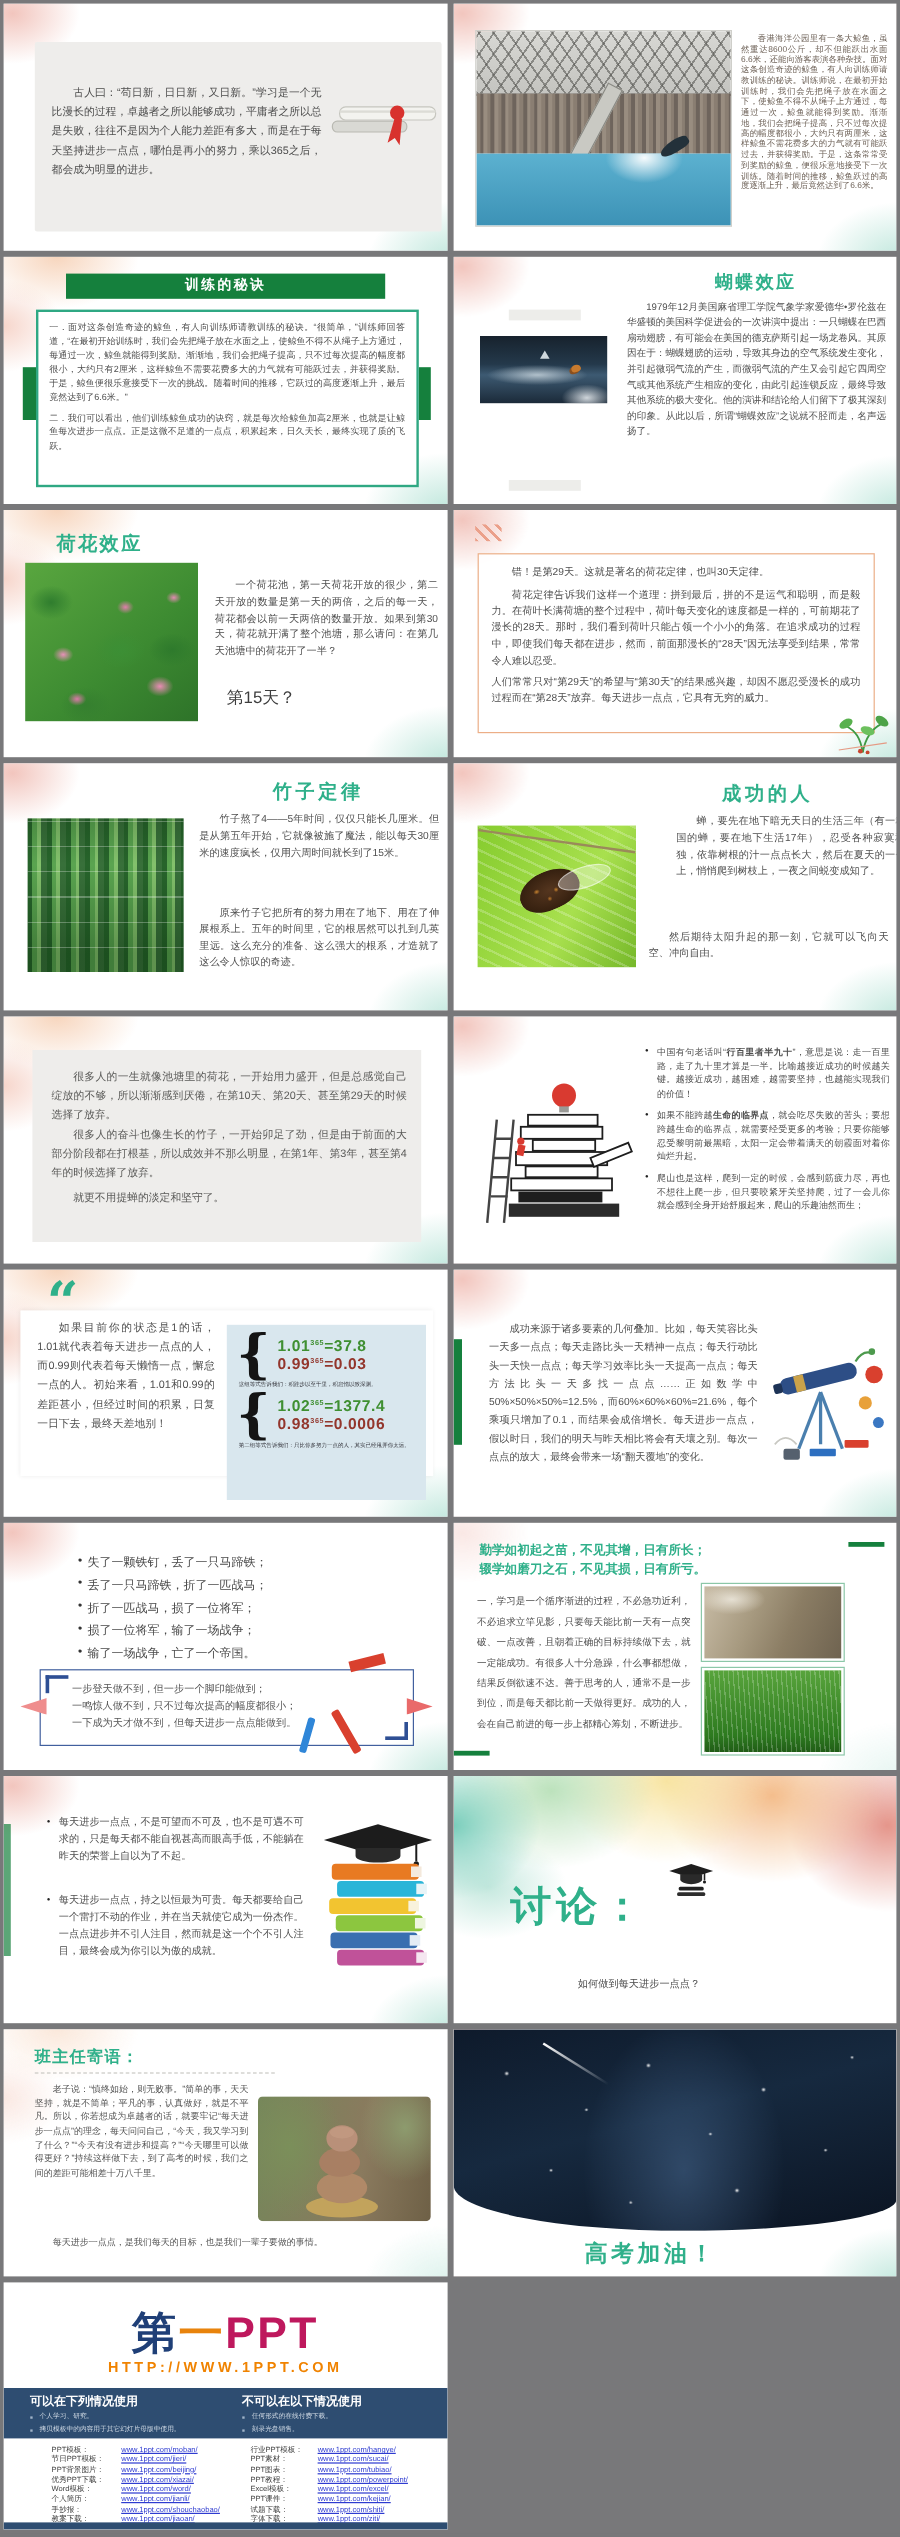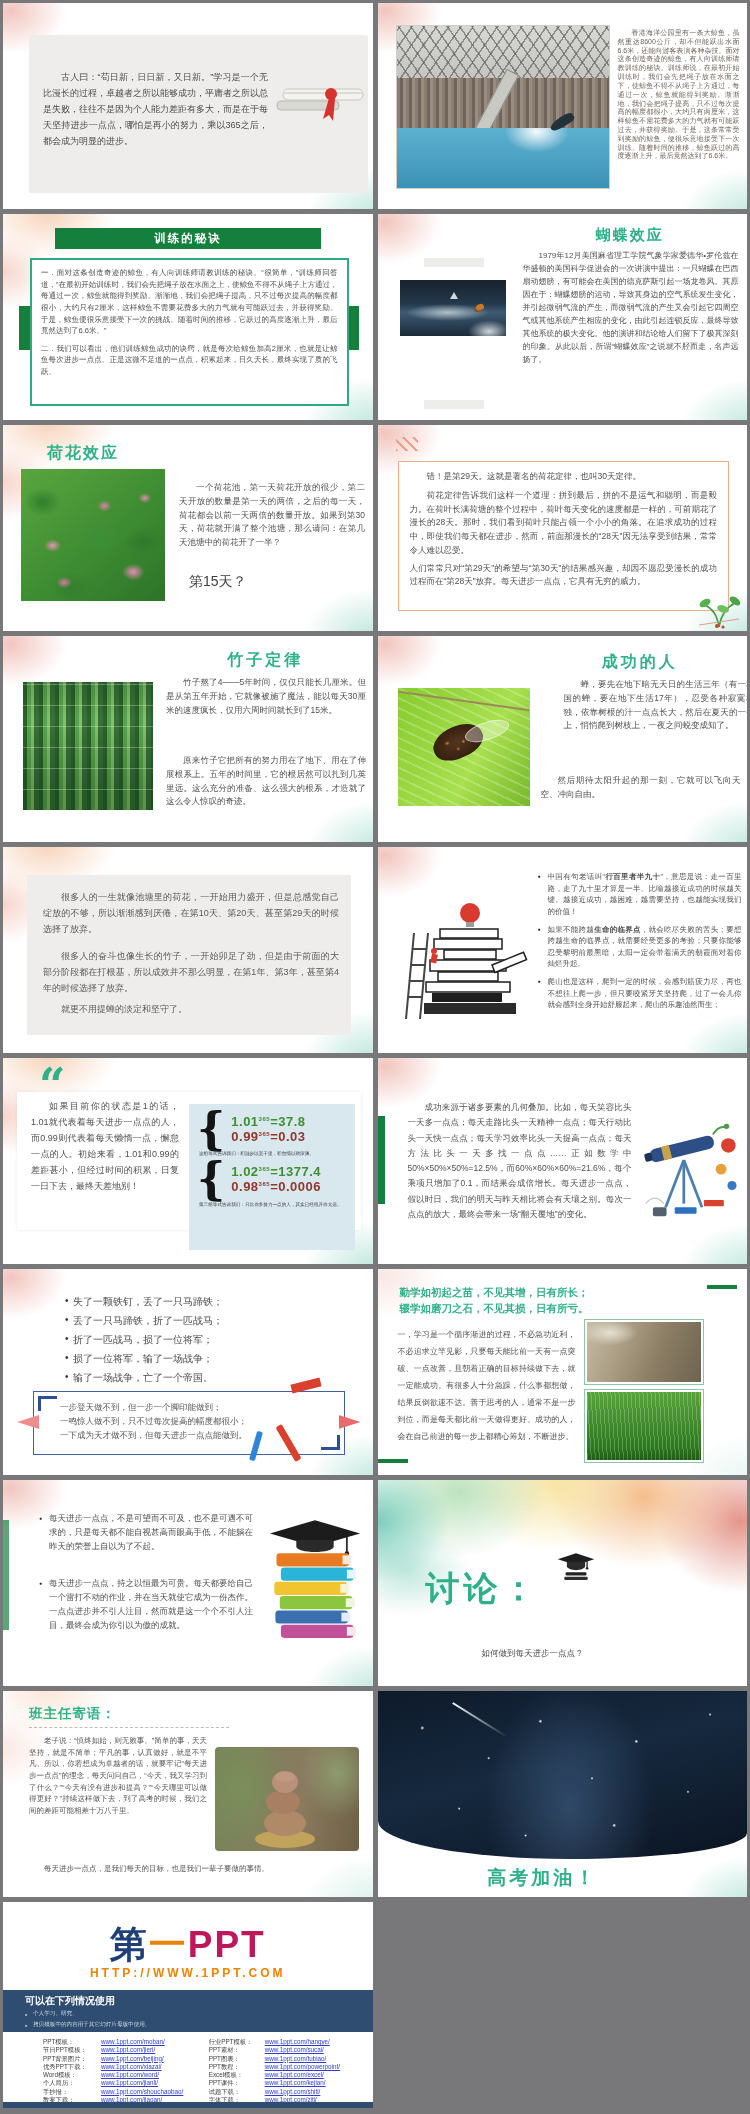--- a/index.html
+++ b/index.html
@@ -181,21 +181,21 @@
     </div>
     <div class="abs p85 j ind" style="left:163px;top:42px;width:200px;margin-left:23px;">蝉，要先在地下暗无天日的生活三年（有一种美国的蝉，要在地下生活17年），忍受各种寂寞和孤独，依靠树根的汁一点点长大，然后在夏天的一个晚上，悄悄爬到树枝上，一夜之间蜕变成知了。</div>
     <div class="abs p85 j ind" style="left:163px;top:138px;width:200px;">然后期待太阳升起的那一刻，它就可以飞向天空、冲向自由。</div>
   </section>
 
   <section class="slide">
     <div class="wc wcB"></div>
     <div class="abs panel" style="left:24px;top:28px;right:22px;bottom:18px;"></div>
     <div class="abs" style="left:40px;top:42px;width:296px;color:#5a5a58;">
       <div class="p9 j ind">很多人的一生就像池塘里的荷花，一开始用力盛开，但是总感觉自己绽放的不够，所以渐渐感到厌倦，在第10天、第20天、甚至第29天的时候选择了放弃。</div>
-      <div class="p9 j ind" style="margin-top:11px;">很多人的奋斗也像生长的竹子，一开始卯足了劲，但是由于前面的大部分阶段都在打根基，所以成效并不那么明显，在第1年、第3年，甚至第4年的时候选择了放弃。</div>
+      <div class="p9 j ind" style="margin-top:0;">很多人的奋斗也像生长的竹子，一开始卯足了劲，但是由于前面的大部分阶段都在打根基，所以成效并不那么明显，在第1年、第3年，甚至第4年的时候选择了放弃。</div>
       <div class="p9 ind" style="margin-top:5px;">就更不用提蝉的淡定和坚守了。</div>
     </div>
   </section>
 
   <section class="slide">
     <div class="wc wcA"></div>
     <div class="abs" style="left:26px;top:52px;width:126px;height:124px;">
       <svg width="126" height="124" viewBox="0 0 126 124">
         <circle cx="66" cy="14" r="10" fill="#d93a30"></circle>
           <rect x="62" y="23" width="8" height="5" fill="#9a9a96"></rect>
@@ -420,20 +420,25 @@
     <div class="abs" style="left:0;right:0;top:18px;text-align:center;font-weight:bold;font-size:37px;letter-spacing:2px;">
       <span style="color:#1f3f77;">第</span><span style="color:#e8830c;">一</span><span style="color:#be185d;">PPT</span>
     </div>
     <div class="abs" style="left:0;right:0;top:64px;text-align:center;color:#f08300;font-weight:bold;font-size:12px;letter-spacing:3px;">HTTP://WWW.1PPT.COM</div>
     <div class="abs" style="left:0;right:0;top:88px;height:42px;background:#2e4d71;display:flex;">
       <div style="flex:1;padding:4px 0 0 22px;">
         <div style="color:#fff;font-weight:bold;font-size:10px;">可以在下列情况使用</div>
         <div class="blt3" style="font-size:5.6px;margin-top:2px;">个人学习、研究。</div>
         <div class="blt3" style="font-size:5.6px;">拷贝模板中的内容用于其它幻灯片母版中使用。</div>
       </div>
+      <div style="flex:1;padding:4px 0 0 6px;">
+        <div style="color:#fff;font-weight:bold;font-size:10px;">不可以在以下情况使用</div>
+        <div class="blt3" style="font-size:5.6px;margin-top:2px;">任何形式的在线付费下载。</div>
+        <div class="blt3" style="font-size:5.6px;">刻录光盘销售。</div>
+      </div>
     </div>
     <div class="abs" style="left:40px;top:136px;right:6px;display:flex;font-size:6.3px;line-height:1.32;">
       <div style="flex:1.05;">
         <div><span class="llabel" style="width:58px;">PPT模板：</span><span class="lnk">www.1ppt.com/moban/</span></div>
         <div><span class="llabel" style="width:58px;">节日PPT模板：</span><span class="lnk">www.1ppt.com/jieri/</span></div>
         <div><span class="llabel" style="width:58px;">PPT背景图片：</span><span class="lnk">www.1ppt.com/beijing/</span></div>
         <div><span class="llabel" style="width:58px;">优秀PPT下载：</span><span class="lnk">www.1ppt.com/xiazai/</span></div>
         <div><span class="llabel" style="width:58px;">Word模板：</span><span class="lnk">www.1ppt.com/word/</span></div>
         <div><span class="llabel" style="width:58px;">个人简历：</span><span class="lnk">www.1ppt.com/jianli/</span></div>
         <div><span class="llabel" style="width:58px;">手抄报：</span><span class="lnk">www.1ppt.com/shouchaobao/</span></div>

